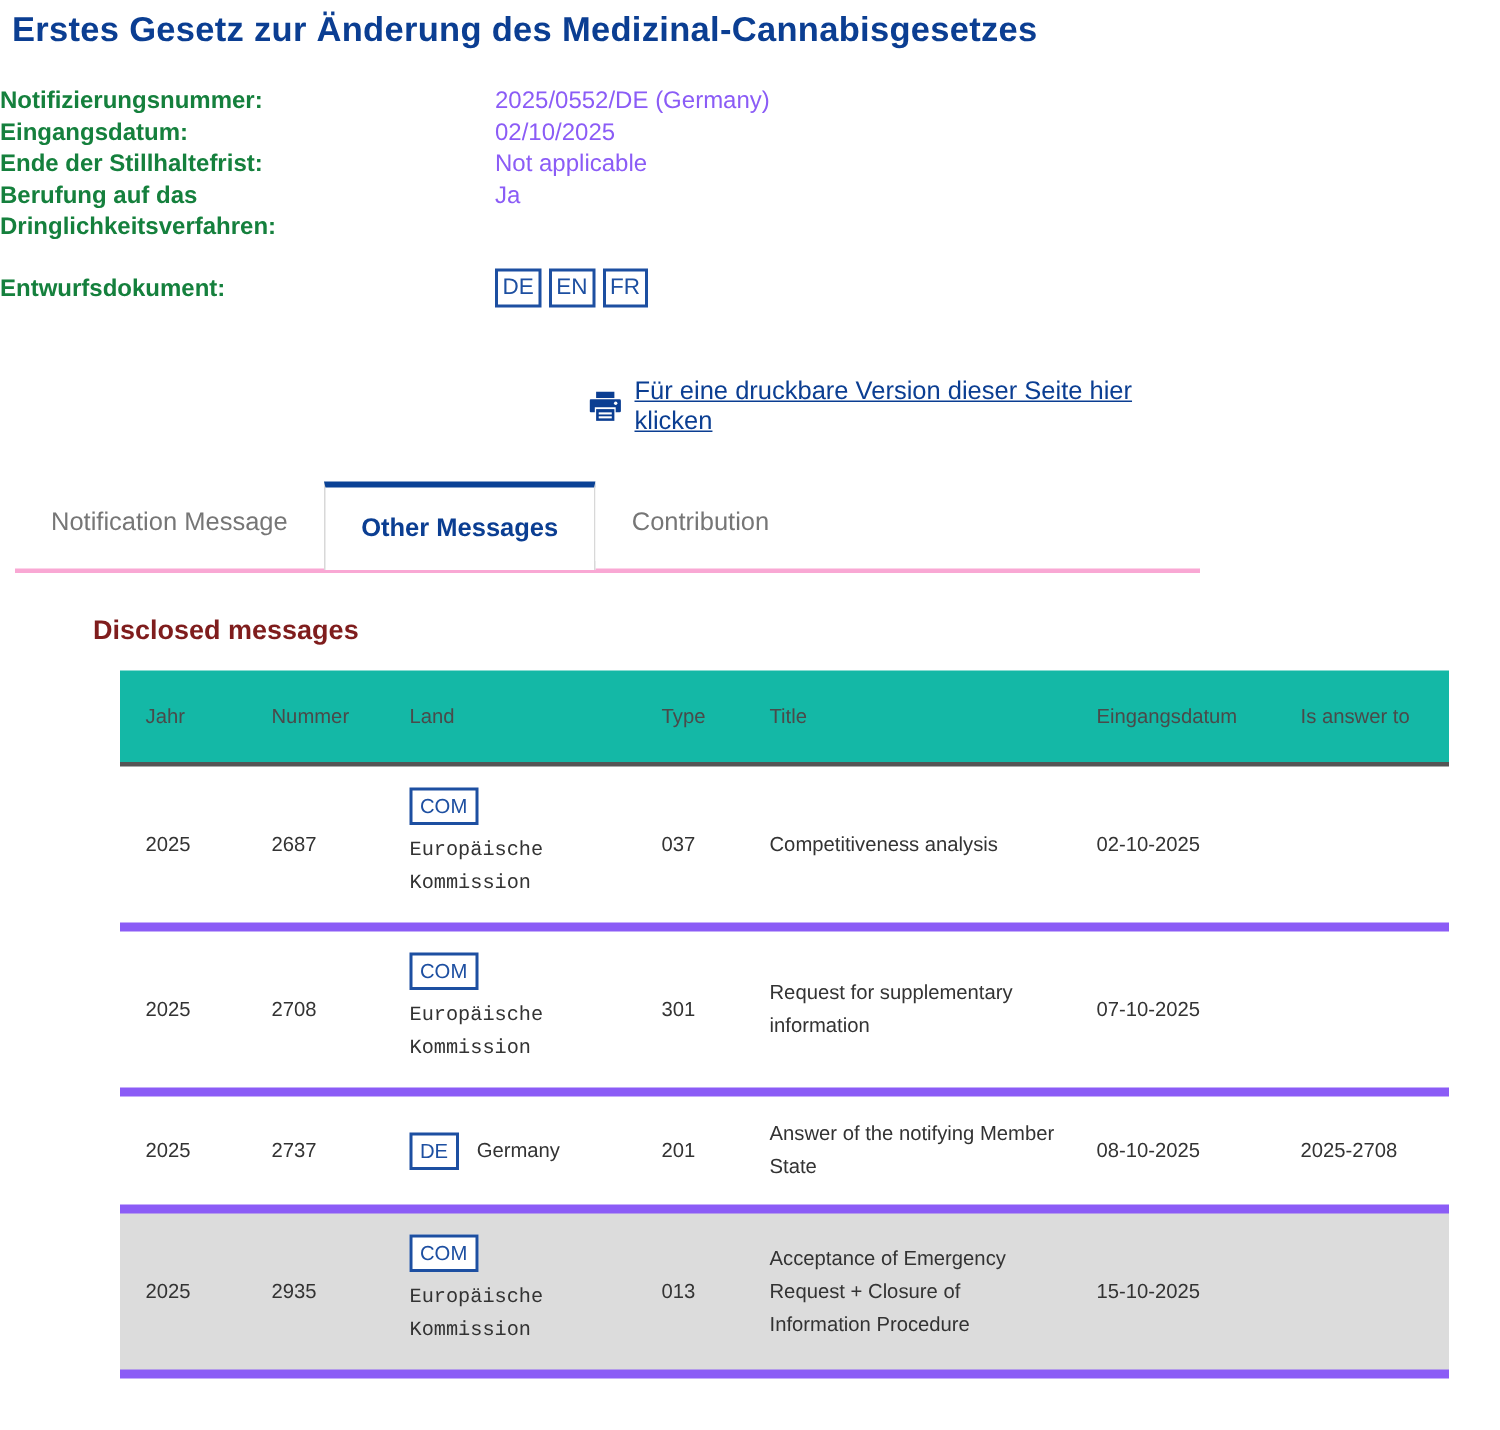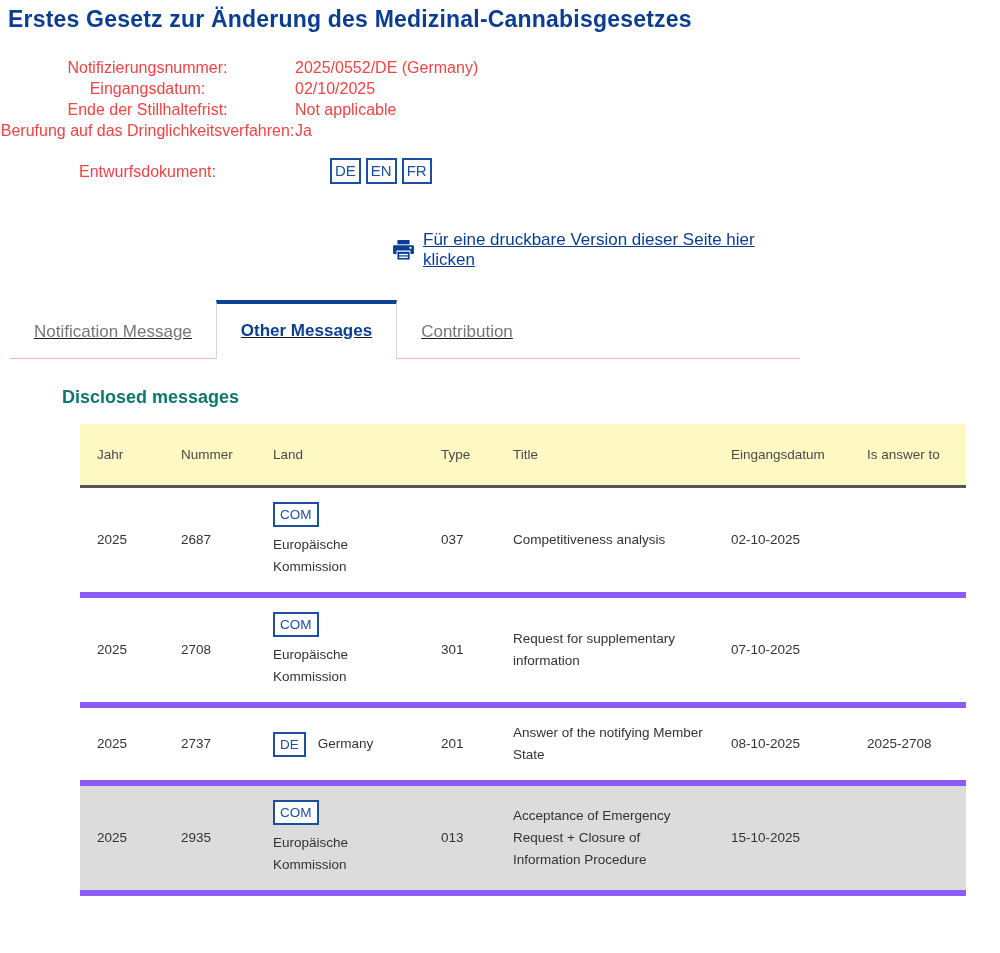--- a/index.html
+++ b/index.html
@@ -20,25 +20,26 @@
     font-weight: bold;
     color: #0b3e92;
     letter-spacing: 0.2px;
   }
 
   
   .meta { margin-top: 24px; font-size: 16px; line-height: 21px; }
   .meta-row { display: flex; align-items: flex-start; }
   .meta-label {
     width: 295px;
-    text-align: center;
-    color: #ef4444;
+    text-align: left;
+    color: #15803d;
     flex: 0 0 295px;
-  }
-  .meta-value { color: #ef4444; text-align: right; }
+    font-weight: bold;
+  }
+  .meta-value { margin-left: 35px; color: #8b5cf6; text-align: right; }
   .meta-row.draft { margin-top: 17px; align-items: center; }
   .lang-buttons { display: flex; gap: 5px; margin-left: 35px; }
   .lang-btn {
     display: inline-block;
     border: 2px solid #1d4fa1;
     color: #1d4fa1;
     background: #ffffff;
     font-size: 15px;
     padding: 2px 3px;
     text-decoration: none;
@@ -64,23 +65,22 @@
   .message-heading {
     margin: 50px 0 0 22px;
     font-size: 18px;
     font-weight: bold;
     color: #1a1a1a;
   }
 
   .tabs {
     margin: 30px 0 0 10px;
     display: flex;
-    align-items: flex-end;
-    border-bottom: 1px solid #f9a8d4;
-    text-decoration: underline;
+    align-items: flex-start;
+    border-bottom: 3px solid #f9a8d4;
   }
   .tab {
     padding: 17px 24px 16px 24px;
     font-size: 17px;
     color: #767676;
     background: #ffffff;
     cursor: pointer;
     white-space: nowrap;
   }
   .tab.active {
@@ -90,34 +90,34 @@
     border-left: 1px solid #d8d8d8;
     border-right: 1px solid #d8d8d8;
     margin-bottom: -1px;
     padding-bottom: 18px;
   }
 
   .disclosed-heading {
     margin: 28px 0 0 62px;
     font-size: 18px;
     font-weight: bold;
-    color: #0f766e;
+    color: #7f1d1d;
   }
 
   
   table.messages {
     border-collapse: collapse;
     table-layout: fixed;
     width: 886px;
     margin: 16px 0 0 80px;
     font-size: 13.5px;
     color: #333333;
   }
   table.messages thead th {
-    background: #fef9c3;
+    background: #14b8a6;
     text-align: left;
     font-weight: normal;
     color: #4a4a4a;
     padding: 23px 8px 23px 17px;
     border-bottom: 3px solid #555555;
     font-size: 13.5px;
   }
   table.messages tbody td {
     padding: 14px 10px 14px 17px;
     vertical-align: middle;
@@ -129,21 +129,21 @@
   .badge {
     display: inline-block;
     border: 2px solid #1d4fa1;
     color: #1d4fa1;
     background: #ffffff;
     font-size: 13.5px;
     padding: 2px 5px;
     line-height: 17px;
   }
   .land.stack .badge { margin-bottom: 7px; }
-  .land.stack .land-name { display: block; max-width: 120px; }
+  .land.stack .land-name { display: block; max-width: 120px; font-family: Liberation Mono, monospace; }
   .land.inline { display: flex; align-items: center; gap: 12px; }
   .printer-icon { flex: 0 0 auto; }
 </style>
 </head>
 <body>
 
 <div class="page">
 
   <h1 class="page-title">Erstes Gesetz zur Änderung des Medizinal-Cannabisgesetzes</h1>
 

